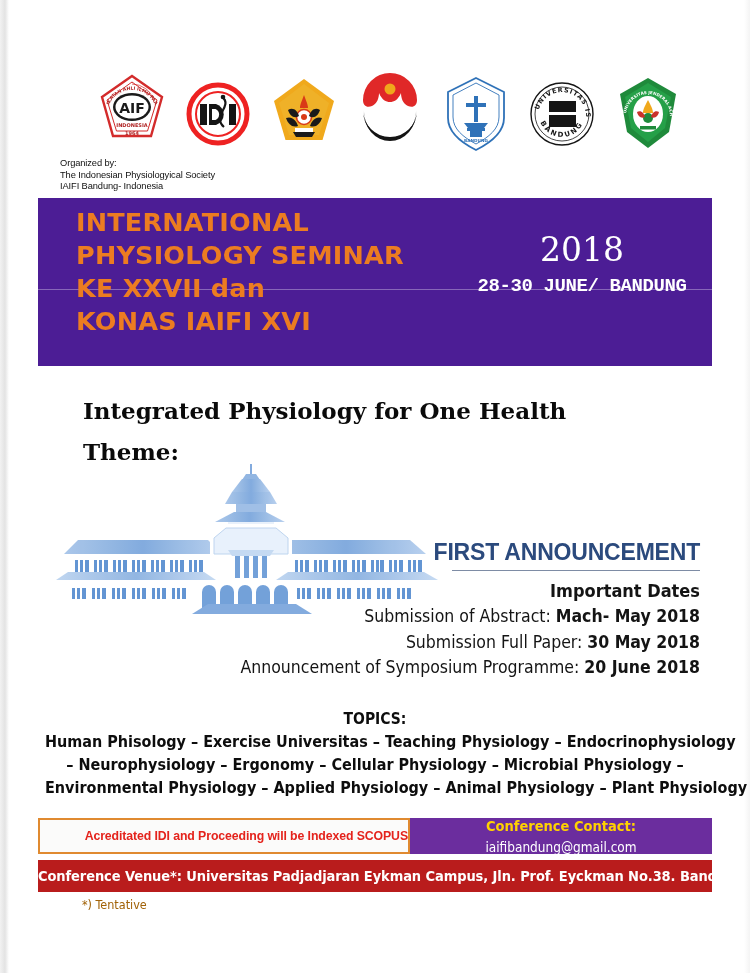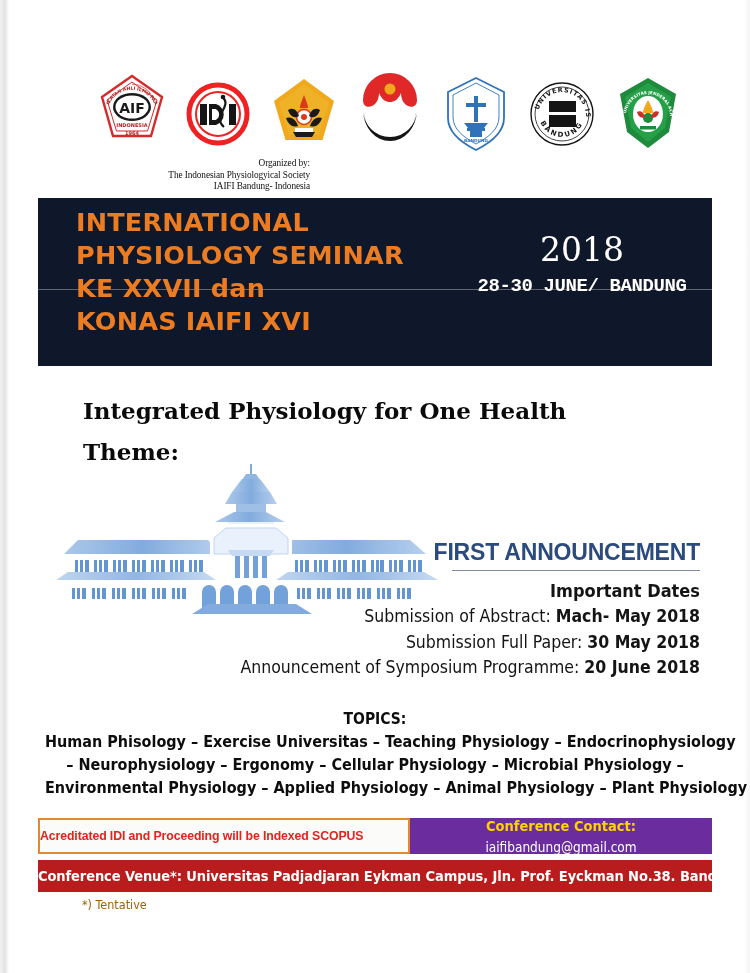--- a/index.html
+++ b/index.html
@@ -57,36 +57,36 @@
     flex: 0 0 auto;
   }
   .logo svg { display: block; width: 100%; height: 100%; }
 
   
   .organized {
     position: absolute;
     left: 60px;
     top: 158px;
     width: 250px;
-    text-align: right;
-    font-family: Liberation Serif, serif;
+    text-align: left;
+    font-family: Liberation Sans, sans-serif;
     font-size: 9.3px;
     line-height: 11.6px;
     color: #101010;
     letter-spacing: -0.1px;
   }
 
   
   .banner {
     position: absolute;
     left: 38px;
     top: 198px;
     width: 674px;
     height: 168px;
-    background: #0f172a;
+    background: #4c1d95;
     overflow: hidden;
   }
   .banner-rule {
     position: absolute;
     left: 0;
     top: 91px;
     width: 674px;
     height: 1px;
     background: rgba(255,255,255,0.33);
   }
@@ -228,21 +228,21 @@
     position: absolute;
     left: 38px;
     top: 818px;
     width: 372px;
     height: 36px;
     background: #fbfbfa;
     border: 2px solid #e08a30;
     box-sizing: border-box;
     display: flex;
     align-items: center;
-    justify-content: flex-start;
+    justify-content: flex-end;
   }
   .accred-box span {
     color: #e4231c;
     font-family: "Liberation Sans", sans-serif;
     font-weight: bold;
     font-size: 12.3px;
     letter-spacing: -0.1px;
     white-space: nowrap;
   }
   .contact-box {

